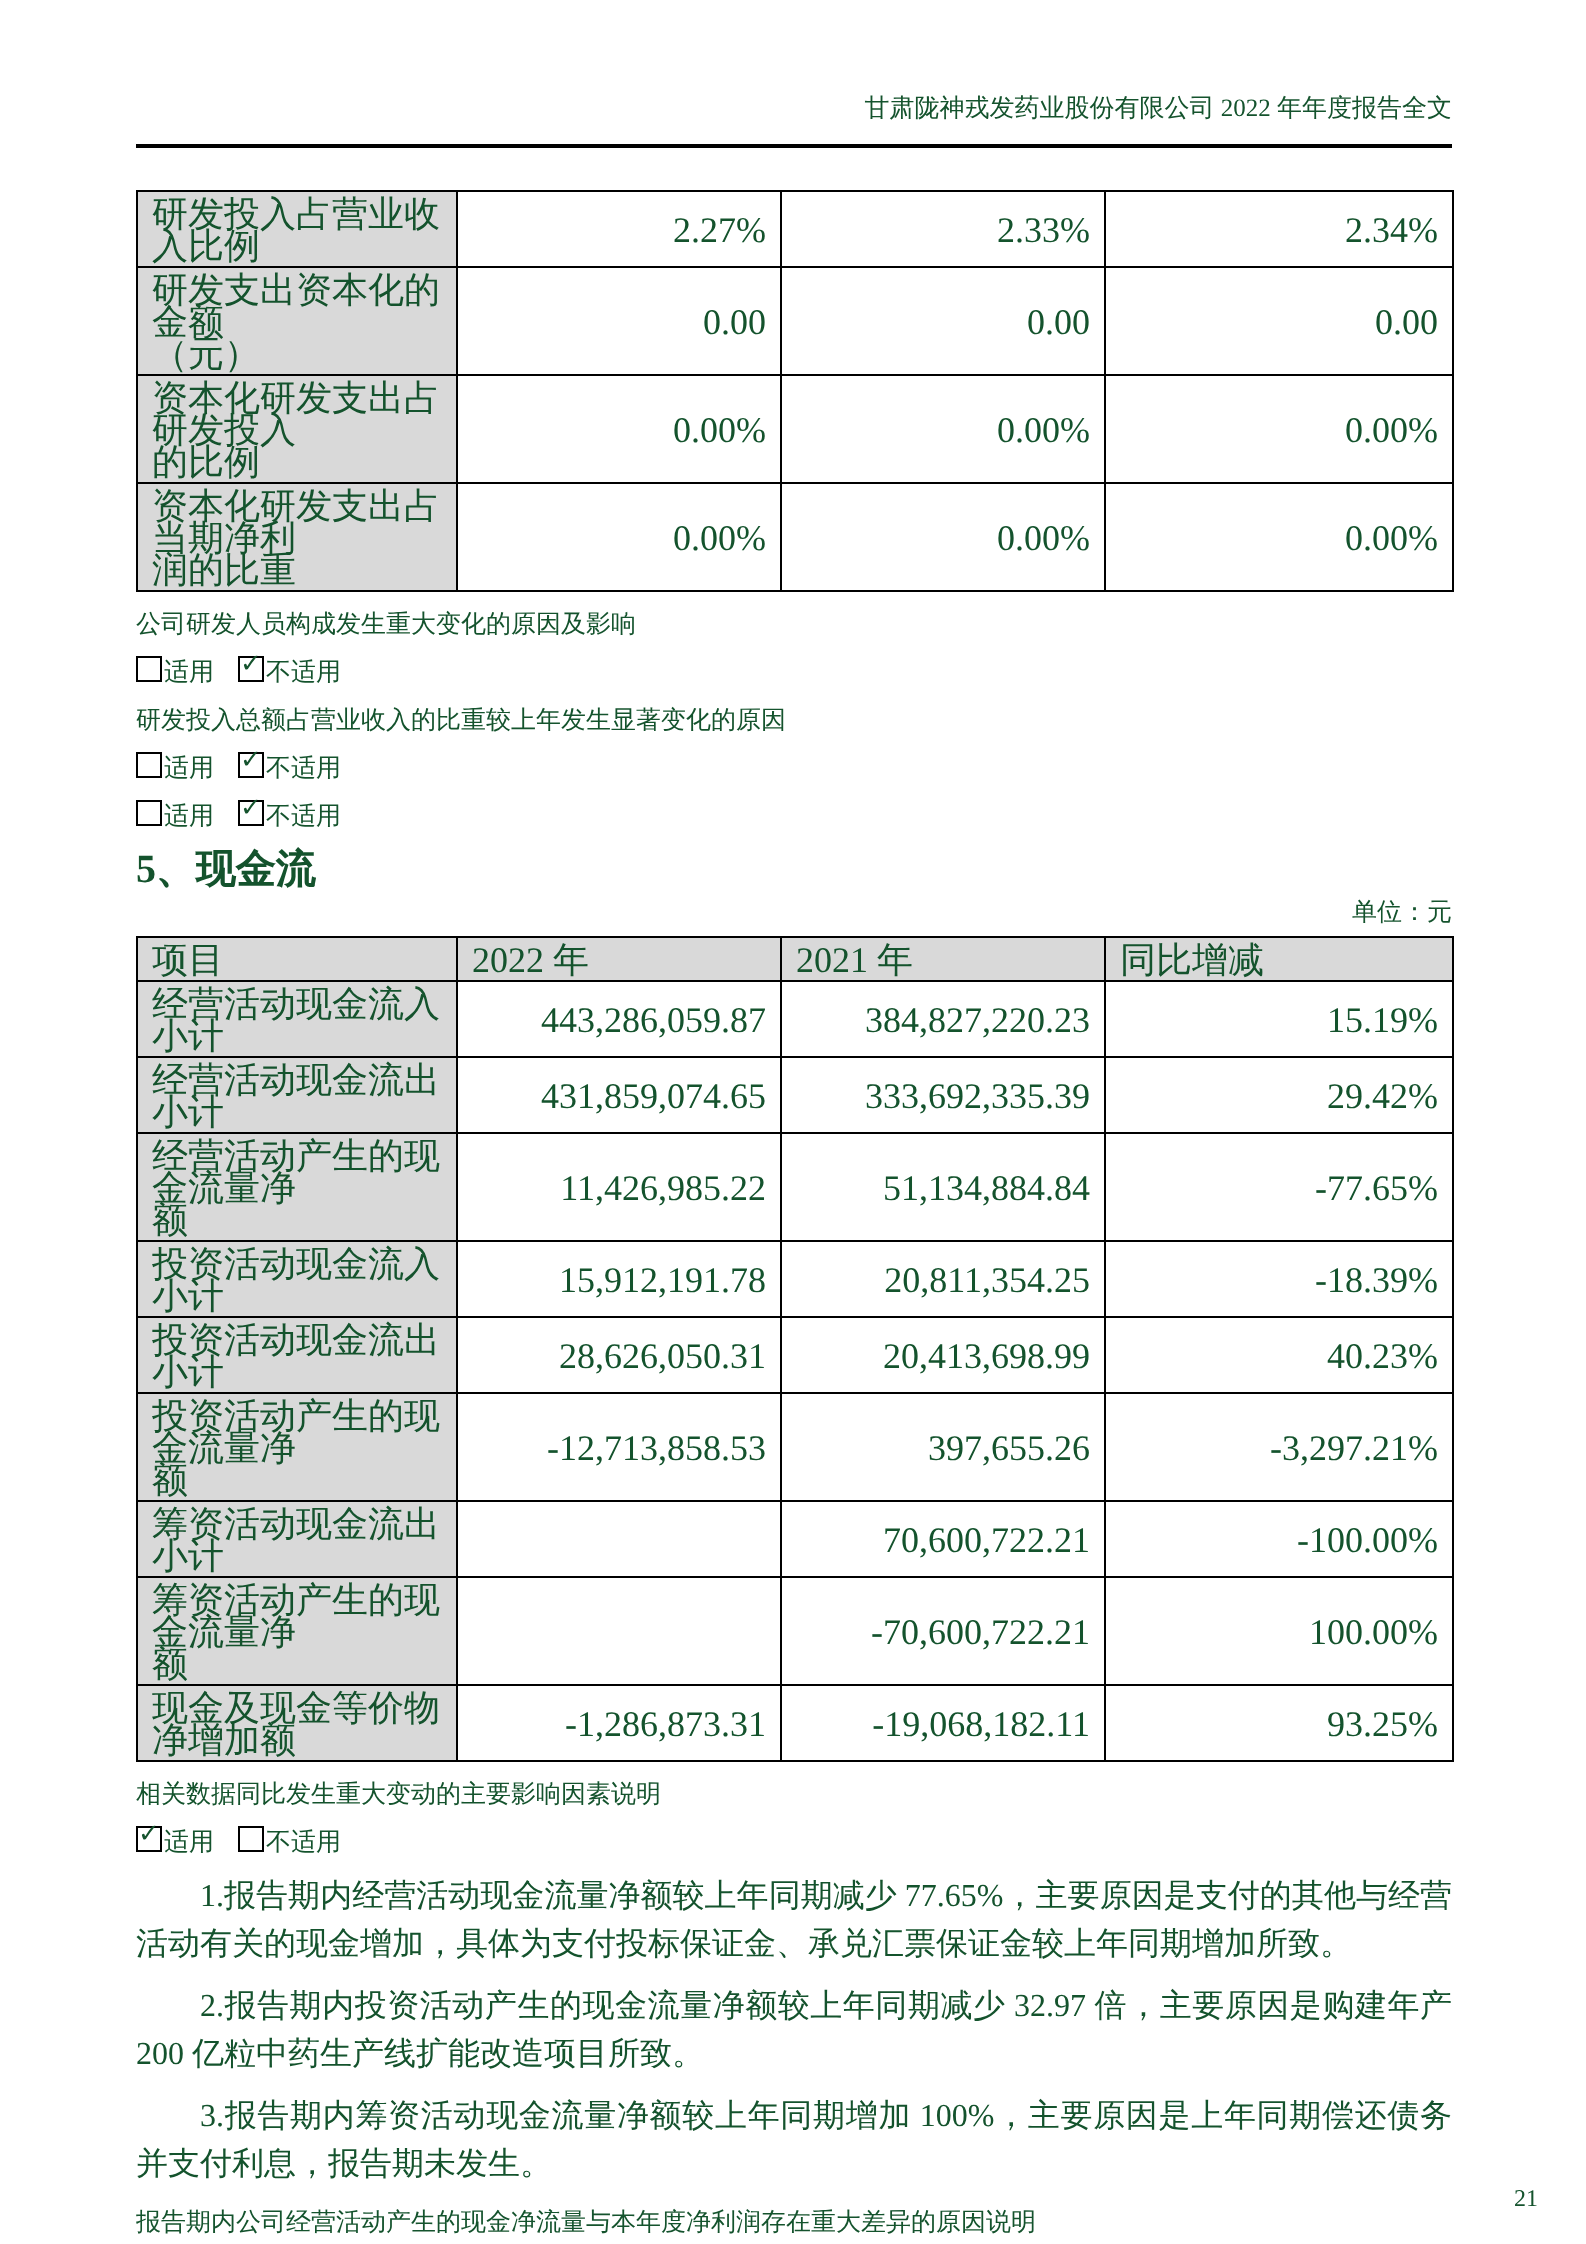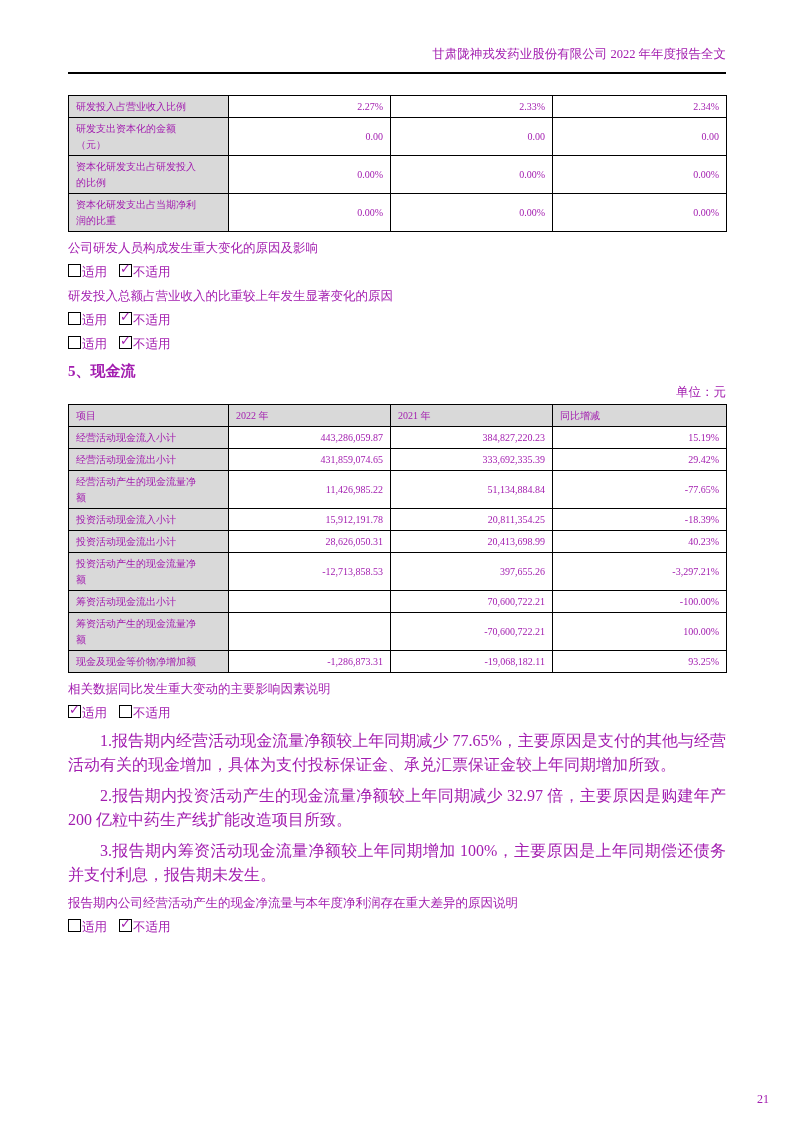--- a/index.html
+++ b/index.html
@@ -1,21 +1,21 @@
 <!DOCTYPE html>
 <html><head>
 <meta charset="utf-8">
 <style>
   html,body { margin:0; padding:0; background:#888; }
   .page {
     position:relative;
     width:793px; height:1122px;
     margin:0 auto;
     background:#ffffff;
-    color:#a21caf;
+    color:#14532d;
     font-family:"Liberation Serif","DejaVu Serif",serif;
     overflow:hidden;
   }
   .header { padding:46px 67px 0 68px; }
   .header-title {
     text-align:right;
     font-size:12.5px;
     line-height:17px;
     padding-bottom:9px;
     border-bottom:2px solid #000;
@@ -26,21 +26,21 @@
     border-collapse:collapse;
     table-layout:fixed;
     width:658px;
     border:1.5px solid #000;
   }
   .rd-table { margin-top:21px; }
   .cash-table { margin-top:4px; }
   .doc-table td {
     border:1px solid #000;
     padding:2.5px 7px;
-    font-size:10px;
+    font-size:18px;
     line-height:16px;
     vertical-align:middle;
     overflow:hidden;
   }
   td.lbl { background:#d9d9d9; text-align:left; white-space:pre-line; }
   td.hdr { background:#d9d9d9; text-align:left; }
   td.val { text-align:right; }
 
   .q { font-size:12.5px; line-height:16px; margin:8px 0; }
   .cbline { font-size:12.5px; line-height:16px; margin:8px 0; }
@@ -55,21 +55,21 @@
   }
   .cb.checked::after {
     content:"✓";
     position:absolute;
     top:-4px; left:0;
     font-size:13px;
     font-family:"DejaVu Sans",sans-serif;
   }
   .cb-group2 { margin-left:12px; }
 
-  .sec-title { font-size:15px; font-weight:bold; line-height:18px; margin:10px 0 0 0; }
+  .sec-title { font-size:20px; font-weight:bold; line-height:18px; margin:10px 0 0 0; }
   .unit-line { text-align:right; font-size:12.5px; line-height:16px; margin:4px 0 0 0; }
 
   .para {
     font-size:16px;
     line-height:24px;
     text-indent:2em;
     margin:7px 0;
     text-align:justify;
   }
   .page-number {

